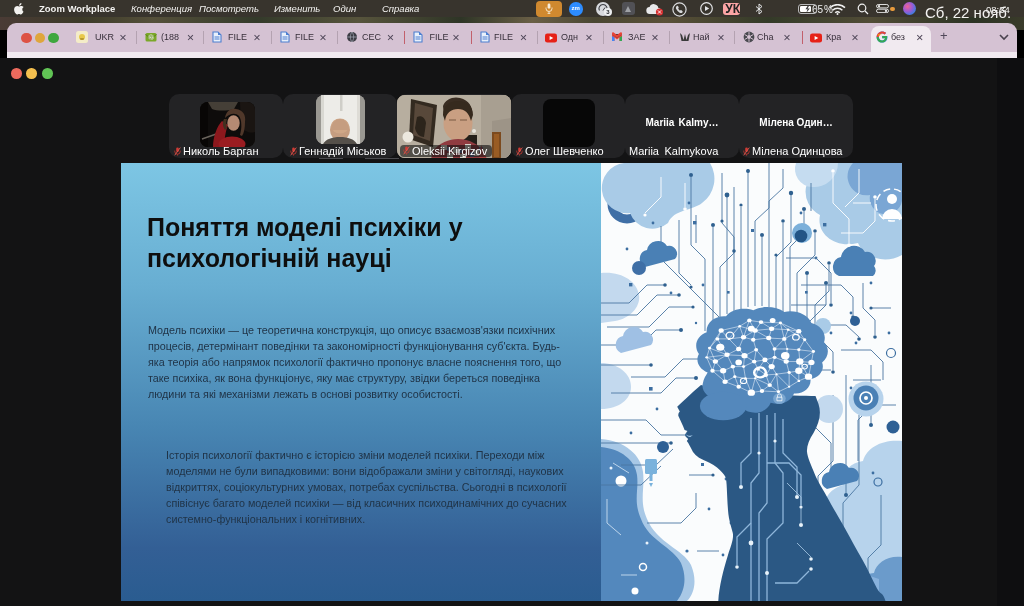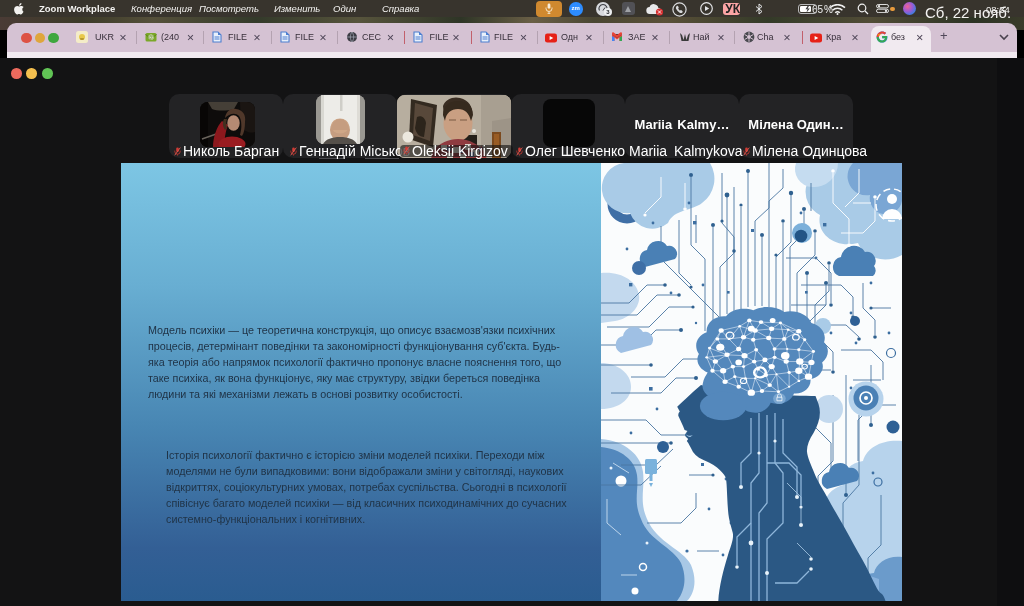--- a/index.html
+++ b/index.html
@@ -30,23 +30,23 @@
 
   
   #zoomwin { left:0px; top:58px; width:1024px; height:548px; background:#131314; }
   .tl2 { top:10px; }
 
   
   #strip { position:absolute; left:169px; top:36px; width:684px; height:64px; }
   .vtile { position:absolute; top:0; width:114px; height:64px; background:#232325; border-radius:10px; }
   .vid { position:absolute; overflow:hidden; border-radius:8px; }
   .vname { position:absolute; left:4px; bottom:1.5px; height:11px; display:flex; align-items:center;
-     color:#fff; font-size:14px; white-space:nowrap;justify-content:flex-end; }
+     color:#fff; font-size:11px; white-space:nowrap;justify-content:flex-end; }
   .vname svg { margin-right:2px; }
-  .bigname { position:absolute; width:100%; text-align:center; top:23px; color:#fff; font-size:13px; font-weight:bold; }
+  .bigname { position:absolute; width:100%; text-align:center; top:23px; color:#fff; font-size:10px; font-weight:bold; }
 
   
   #slide { left:121px; top:163px; width:781px; height:438px; overflow:hidden; }
   #bluepart { position:absolute; left:0; top:0; width:480px; height:438px;
      background:linear-gradient(180deg,#7dc6e4 0%, #68aed2 28%, #4886b3 60%, #335f95 88%, #2a5c90 100%); }
   #slidetitle { position:absolute; left:26px; top:49px; width:360px; color:#0e0e0e;
      font-size:25px; line-height:31px; font-weight:bold; }
   .para { position:absolute; color:#203448; font-size:10.75px; line-height:16px; }
   #p1 { left:27px; top:159px; width:414px; }
   #p2 { left:45px; top:284px; width:406px; }
@@ -125,21 +125,21 @@
       <path d="M5 2.7v4.6L9 5z" fill="#fff"></path>
     </svg>
     <svg class="fav" style="left:875.5px" viewBox="0 0 12 12">
       <path d="M11 5H6.2v2.2h2.9C8.7 8.6 7.6 9.4 6.2 9.4 4.3 9.4 2.8 7.9 2.8 6s1.5-3.4 3.4-3.4c.9 0 1.7.3 2.3.9l1.6-1.6C9.1.9 7.7.4 6.2.4 3.1.4.6 2.9.6 6s2.5 5.6 5.6 5.6c3.2 0 5.3-2.3 5.3-5.4 0-.4 0-.8-.1-1.2z" fill="#4285f4"></path>
       <path d="M.6 6c0-3.1 2.5-5.6 5.6-5.6 1.5 0 2.9.5 3.9 1.5L8.5 3.5c-.6-.6-1.4-.9-2.3-.9C4.3 2.6 2.8 4.1 2.8 6z" fill="#ea4335"></path>
       <path d="M2.8 6c0 1.9 1.5 3.4 3.4 3.4 1.4 0 2.5-.8 2.9-2.2H6.2V5H11c.1.4.1.8.1 1.2 0 3.1-2.1 5.4-5.3 5.4C3.1 11.6.6 9.1.6 6z" fill="#34a853"></path>
       <path d="M1.2 3.5l2.2 1.6C3.9 4 4.9 3.2 6.2 3.2z" fill="#fbbc05"></path>
     </svg>
 
     <div class="tabtx" style="left:95px">UKR</div>
-    <div class="tabtx" style="left:161px">(240</div>
+    <div class="tabtx" style="left:161px">(188</div>
     <div class="tabtx" style="left:228px">FILE</div>
     <div class="tabtx" style="left:295px">FILE</div>
     <div class="tabtx" style="left:362px">CEC</div>
     <div class="tabtx" style="left:429.5px">FILE</div>
     <div class="tabtx" style="left:494px">FILE</div>
     <div class="tabtx" style="left:561px">Одн</div>
     <div class="tabtx" style="left:628px">ЗАЕ</div>
     <div class="tabtx" style="left:693px">Най</div>
     <div class="tabtx" style="left:757px">Cha</div>
     <div class="tabtx" style="left:826px">Кра</div>
@@ -378,20 +378,21 @@
           <rect x="2.2" y="0.5" width="2.6" height="4.6" rx="1.3" fill="#d03a34"></rect>
           <path d="M.8 3.6v.9a2.7 2.7 0 005.4 0v-.9" stroke="#d03a34" stroke-width=".8" fill="none"></path>
           <path d="M3.5 7.4v1.1" stroke="#d03a34" stroke-width=".8"></path>
           <path d="M.7 8.3L6.3.6" stroke="#e05a50" stroke-width=".9"></path>
         </svg>Мілена Одинцова</div>
     </div>
   </div>
 
   <div id="slide" class="abs">
     <div id="bluepart">
+      <div id="slidetitle">Поняття моделі психіки у психологічній науці</div>
       <div id="p1" class="para">Модель психіки — це теоретична конструкція, що описує взаємозв'язки психічних процесів, детермінант поведінки та закономірності функціонування суб'єкта. Будь-яка теорія або напрямок психології фактично пропонує власне пояснення того, що таке психіка, як вона функціонує, яку має структуру, звідки береться поведінка людини та які механізми лежать в основі розвитку особистості.</div>
       <div id="p2" class="para">Історія психології фактично є історією зміни моделей психіки. Переходи між моделями не були випадковими: вони відображали зміни у світогляді, наукових відкриттях, соціокультурних умовах, потребах суспільства. Сьогодні в психології співіснує багато моделей психіки — від класичних психодинамічних до сучасних системно-функціональних і когнітивних.</div>
     </div>
     <div id="illus">
 <svg width="301" height="438" viewBox="0 0 301 438">
  <defs>
   <path id="cld" d="M-18 8 a9 9 0 01 2-17 a11 11 0 0120-4 a8 8 0 018 13 z"></path>
  </defs>
  <rect width="301" height="438" fill="#fafcfd"></rect>
  <circle cx="26" cy="41" r="15" fill="none" stroke="#3f6fa6" stroke-width="9"></circle>

